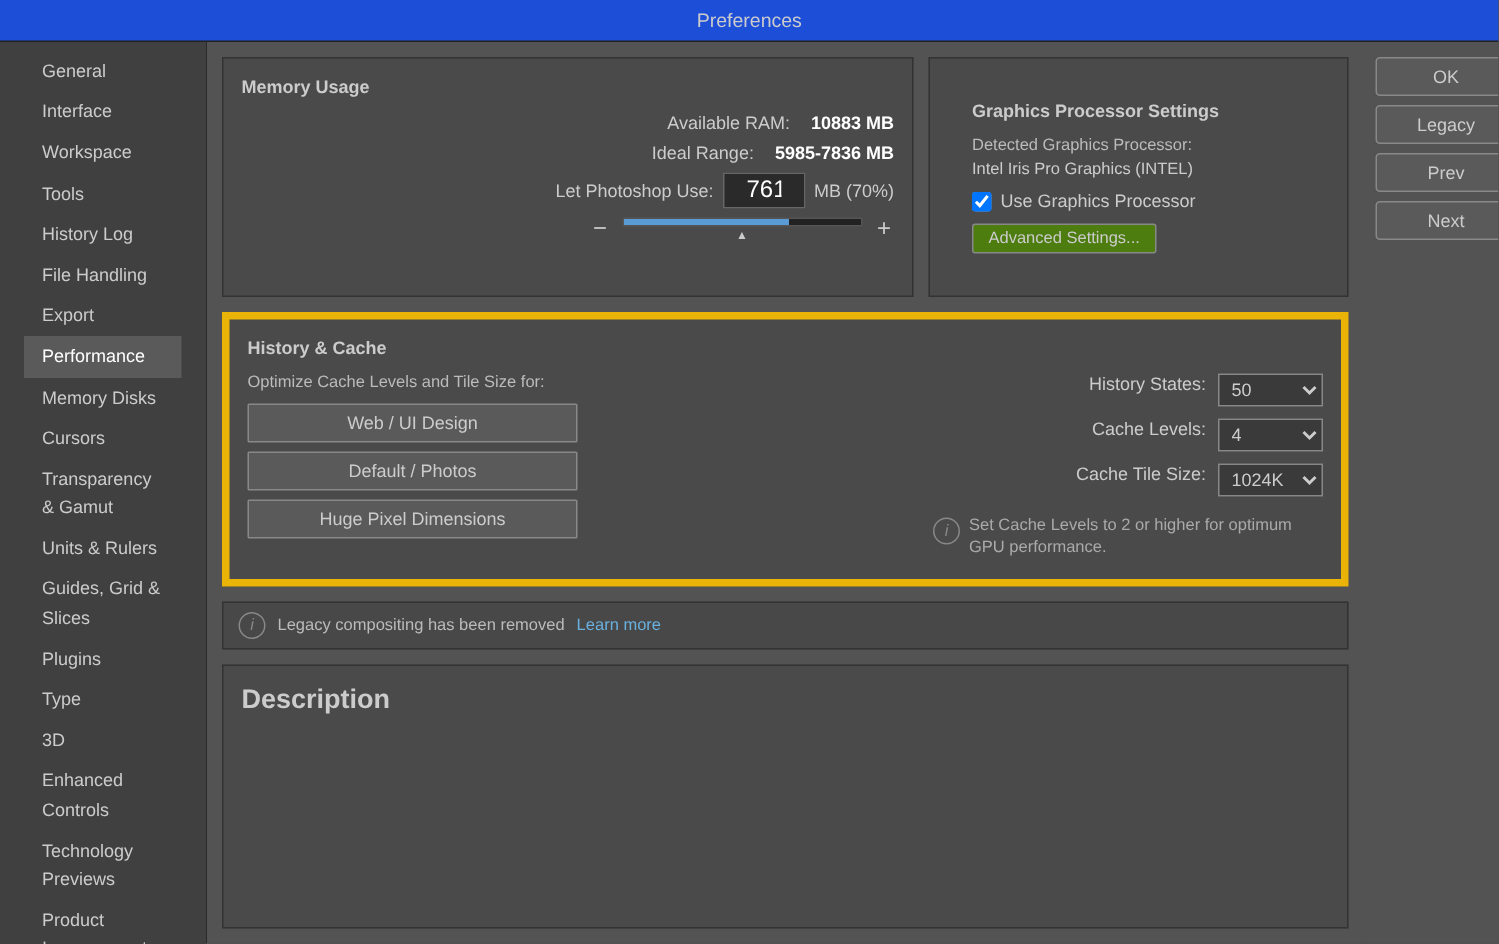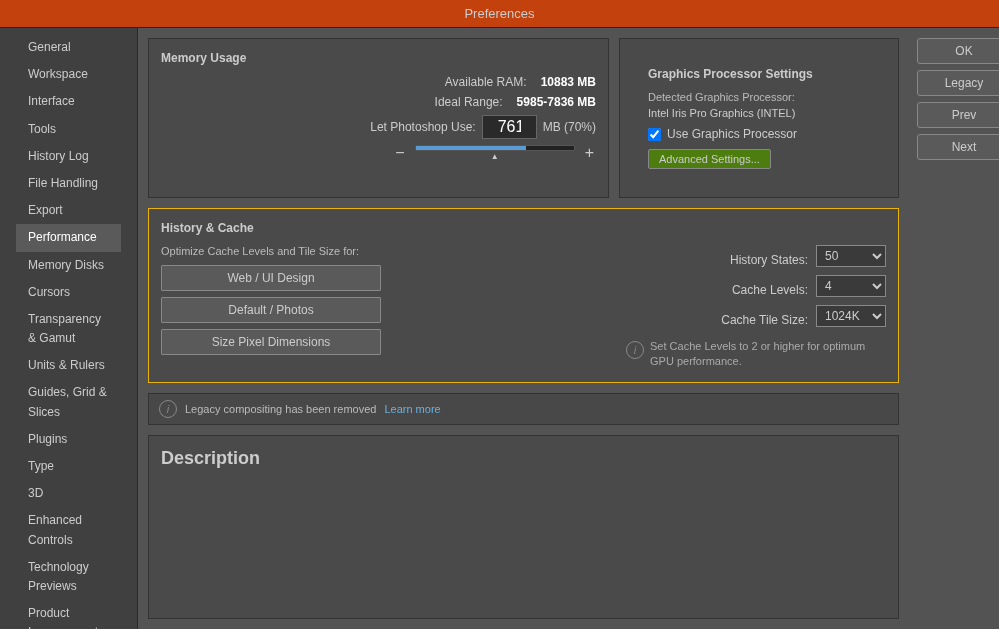--- a/index.html
+++ b/index.html
@@ -8,21 +8,21 @@
       font-size: 12px;
       background: #535353;
       width: 999px;
       height: 629px;
       overflow: hidden;
       display: flex;
       flex-direction: column;
     }
 
     .title-bar {
-      background: #c2410c;
+      background: #1d4ed8;
       text-align: center;
       padding: 6px 0;
       color: #ccc;
       font-size: 13px;
       border-bottom: 1px solid #222;
       flex-shrink: 0;
     }
 
     .main-container {
       display: flex;
@@ -190,21 +190,21 @@
       color: #ccc;
       padding: 3px 10px;
       cursor: pointer;
       font-size: 11px;
       border-radius: 2px;
     }
 
     
     .hc-panel {
       background: #4a4a4a;
-      border: 1px solid #eab308;
+      border: 5px solid #eab308;
       padding: 12px;
     }
 
     .hc-title {
       font-size: 12px;
       color: #ccc;
       font-weight: bold;
       margin-bottom: 10px;
     }
 
@@ -239,21 +239,21 @@
 
     .hc-right {
       width: 260px;
       display: flex;
       flex-direction: column;
       gap: 8px;
     }
 
     .setting-row {
       display: flex;
-      align-items: flex-end;
+      align-items: flex-start;
       justify-content: flex-end;
       gap: 8px;
       color: #ccc;
     }
 
     .setting-row label {
       text-align: right;
     }
 
     .setting-select {
@@ -397,22 +397,22 @@
 
 <div class="title-bar">
   <span>Preferences</span>
 </div>
 
 <div class="main-container">
 
   <div class="sidebar">
 
   <div class="sidebar-item">General</div>
+      <div class="sidebar-item">Interface</div>
       <div class="sidebar-item">Workspace</div>
-      <div class="sidebar-item">Interface</div>
       <div class="sidebar-item">Tools</div>
       <div class="sidebar-item">History Log</div>
       <div class="sidebar-item">File Handling</div>
       <div class="sidebar-item">Export</div>
       <div class="sidebar-item active">Performance</div>
       <div class="sidebar-item">Memory Disks</div>
       <div class="sidebar-item">Cursors</div>
       <div class="sidebar-item">Transparency &amp; Gamut</div>
       <div class="sidebar-item">Units &amp; Rulers</div>
       <div class="sidebar-item">Guides, Grid &amp; Slices</div>
@@ -467,21 +467,21 @@
       </div>
     </div>
 
     <div class="hc-panel">
       <div class="hc-title">History &amp; Cache</div>
       <div class="hc-inner">
         <div class="hc-left">
           <div class="hc-subtitle">Optimize Cache Levels and Tile Size for:</div>
           <button class="cache-btn">Web / UI Design</button>
           <button class="cache-btn">Default / Photos</button>
-          <button class="cache-btn">Size Pixel Dimensions</button>
+          <button class="cache-btn">Huge Pixel Dimensions</button>
         </div>
         <div class="hc-right">
           <div class="setting-row">
             <label>History States:</label>
             <select class="setting-select">
               <option>20</option>
               <option selected="">50</option>
               <option>100</option>
               <option>200</option>
             </select>

